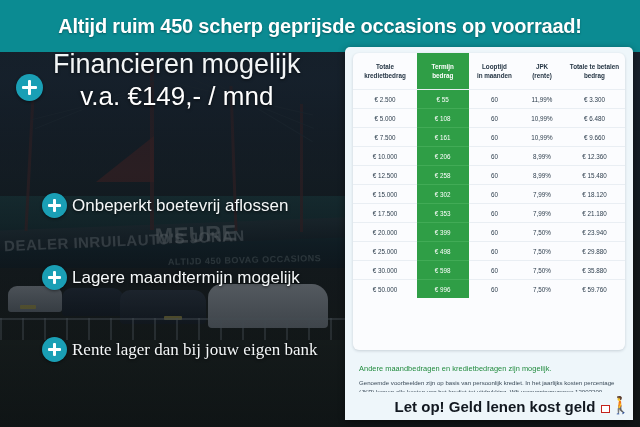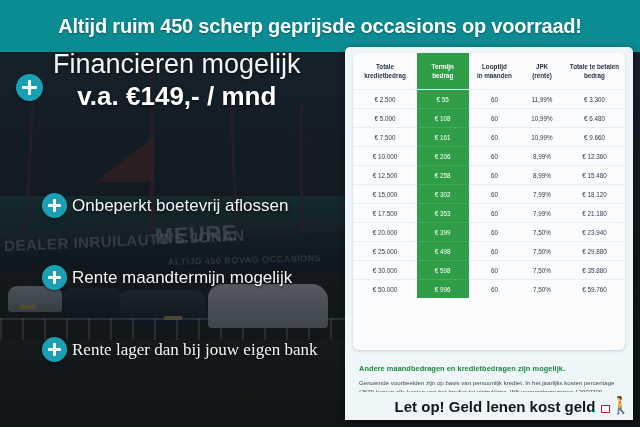--- a/index.html
+++ b/index.html
@@ -181,21 +181,21 @@
   #hero-l1 {
     color: #f2f5f6;
     font-size: 27px;
     line-height: 32px;
     text-shadow: 0 1px 3px rgba(0,0,0,.6);
     white-space: nowrap;
   }
   #hero-l2 {
     color: #ffffff;
     font-size: 26px;
-    font-weight: bold;
+    font-weight: normal;
     line-height: 32px;
     text-align: center;
     text-shadow: 0 1px 3px rgba(0,0,0,.65);
     white-space: nowrap;
   }
 
   .bullet {
     position: absolute;
     left: 34px;
     display: flex;
@@ -268,21 +268,21 @@
   }
   th.hl { border-top: none; }
   tr:first-child td { border-top: 1px solid #e9eef3; }
 
   #note-title {
     position: absolute;
     left: 14px; top: 317px;
     width: 262px;
     color: #1f8a3c;
     font-size: 7.4px;
-    font-weight: bold;
+    font-weight: normal;
     letter-spacing: .05px;
   }
   #note-body {
     position: absolute;
     left: 14px; top: 331px;
     width: 262px;
     color: #3a4a58;
     font-size: 6.1px;
     line-height: 9.4px;
     text-align: left;
@@ -374,21 +374,21 @@
       </div>
     </div>
 
     <div class="bullet" id="b1">
       <div class="plusicon"></div>
       <div class="btext">Onbeperkt boetevrij aflossen</div>
     </div>
 
     <div class="bullet" id="b2">
       <div class="plusicon"></div>
-      <div class="btext">Rente maandtermijn mogelijk</div>
+      <div class="btext">Lagere maandtermijn mogelijk</div>
     </div>
 
     <div class="bullet" id="b3">
       <div class="plusicon"></div>
       <div class="btext">Rente lager dan bij jouw eigen bank</div>
     </div>
   </div>
 
   <div id="card">
     <div id="table-panel">

